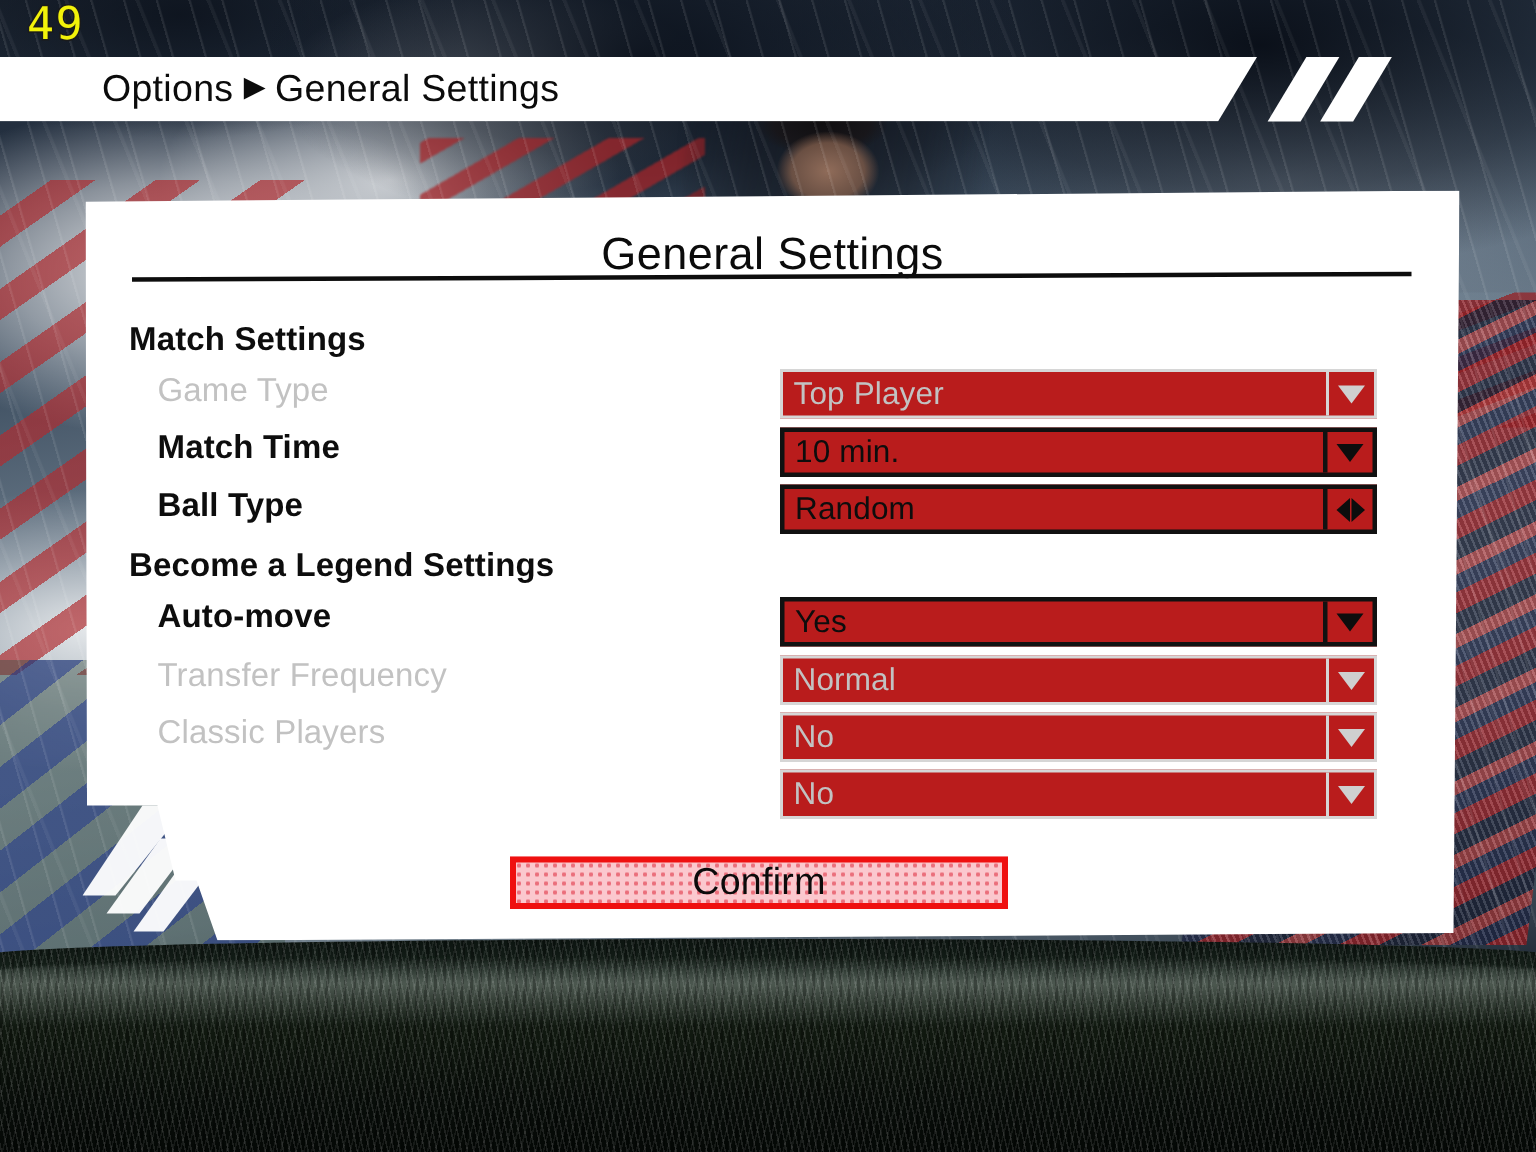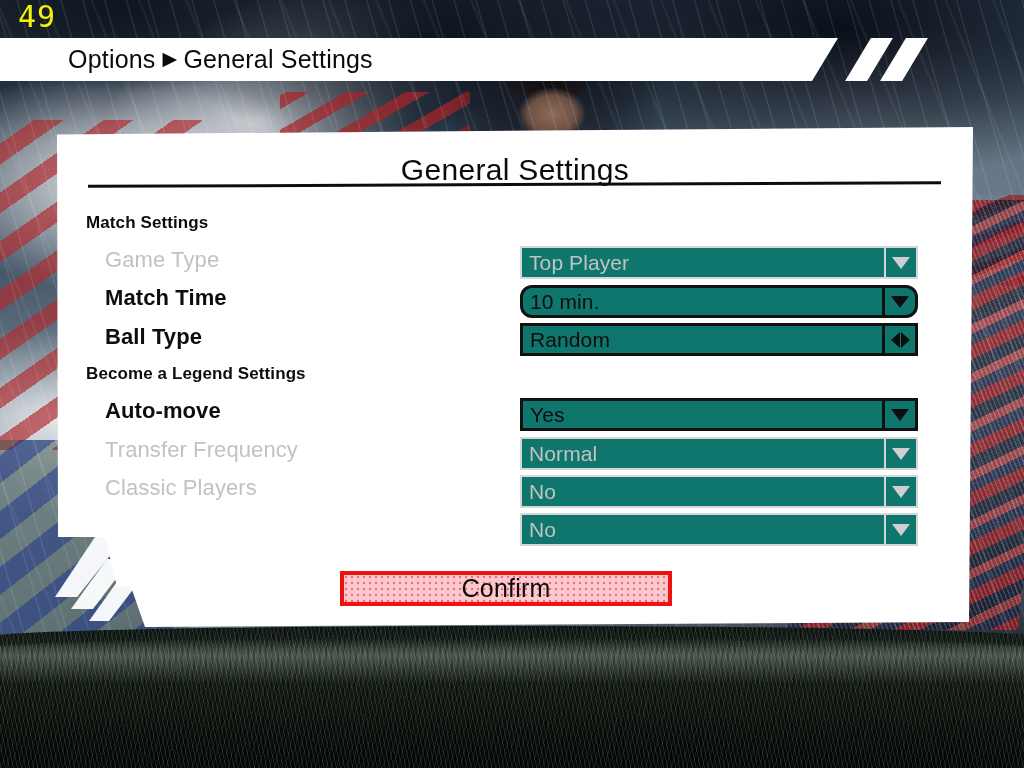--- a/index.html
+++ b/index.html
@@ -233,21 +233,21 @@
   #title-rule {
     position:absolute; left:33px; top:56px;
     width: 853px; height:3px;
     background:#0d0d0d;
     transform: rotate(-0.25deg);
   }
 
   
   .section-header {
     position:absolute;
-    font-size: 17px;
+    font-size: 22px;
     font-weight: 700;
     color:#0d0d0d;
     left: 31px;
     letter-spacing:.1px;
     white-space:nowrap;
   }
   .row-label {
     position:absolute;
     left: 50px;
     font-size: 22px;
@@ -262,21 +262,21 @@
   }
 
   
   .ctrl {
     position:absolute;
     left: 465px;
     width: 398px;
     height: 33px;
     box-sizing:border-box;
     border: 3px solid #111111;
-    background:#0f766e;
+    background:#b91c1c;
     display:flex;
     align-items:stretch;
   }
   .ctrl.disabled {
     border: 2px solid #d6d6d6;
   }
   .ctrl .ctrl-value {
     flex: 1 1 auto;
     display:flex; align-items:center;
     padding-left: 7px;
@@ -390,21 +390,21 @@
 
     <div class="row-label disabled" style="top:120px;">Game Type</div>
     <div class="ctrl disabled" style="top:119px;">
       <div class="ctrl-value">Top Player</div>
       <div class="ctrl-btn">
           <span class="tri-down"></span>
         </div>
     </div>
 
     <div class="row-label" style="top:158px;">Match Time</div>
-    <div class="ctrl" style="top:158px;border-radius:12px;">
+    <div class="ctrl" style="top:158px;">
       <div class="ctrl-value">10 min.</div>
       <div class="ctrl-btn">
           <span class="tri-down"></span>
         </div>
     </div>
 
     <div class="row-label" style="top:197px;">Ball Type</div>
     <div class="ctrl" style="top:196px;gap:40px;">
       <div class="ctrl-value">Random</div>
       <div class="ctrl-btn">

